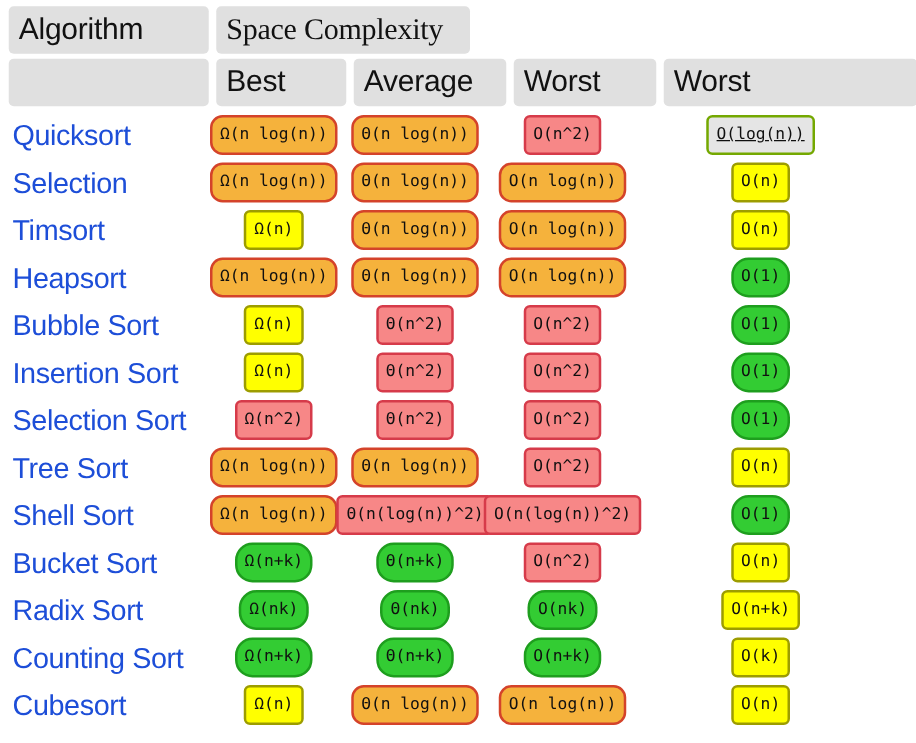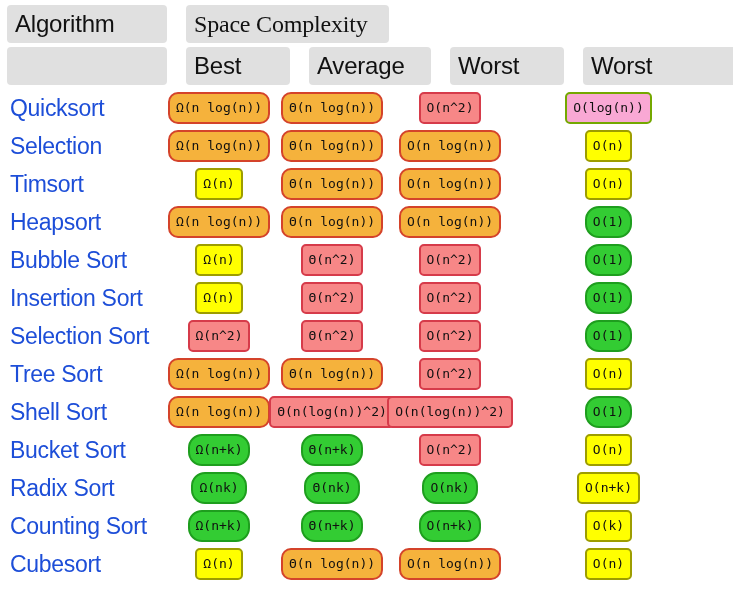--- a/index.html
+++ b/index.html
@@ -22,21 +22,21 @@
     box-sizing: border-box;
     padding: 0;
   }
 
   
   .thead {
     padding: 5px 7px 0 7px;
   }
   .hrow {
     display: flex;
-    gap: 19px;
+    gap: 6px;
     margin-bottom: 4px;
   }
   .hcell {
     background: #e0e0e0;
     border-radius: 4px;
     height: 38px;
     display: flex;
     align-items: center;
     padding-left: 8px;
     box-sizing: border-box;
@@ -92,21 +92,21 @@
     padding: 7px 6px 8px 6px;
     border-radius: 5px;
     border: 2px solid #000;
     color: #101010;
     white-space: nowrap;
     box-sizing: border-box;
   }
 
   
   .b-green  { background: #33cc33; border-color: #1e9e1e; border-radius: 14px; }
-  .b-lgreen { background: #f9a8d4; border-color: #74a800; }
+  .b-lgreen { background: #e5e5e5; border-color: #74a800; text-decoration: underline; }
   .b-yellow { background: #ffff00; border-color: #9d9d00; }
   .b-orange { background: #f5b23c; border-color: #d4432a; border-radius: 10px; }
   .b-red    { background: #f78787; border-color: #d63b4a; }
 </style>
 </head>
 <body>
 
 <div class="sheet">
 
   <div class="thead">

